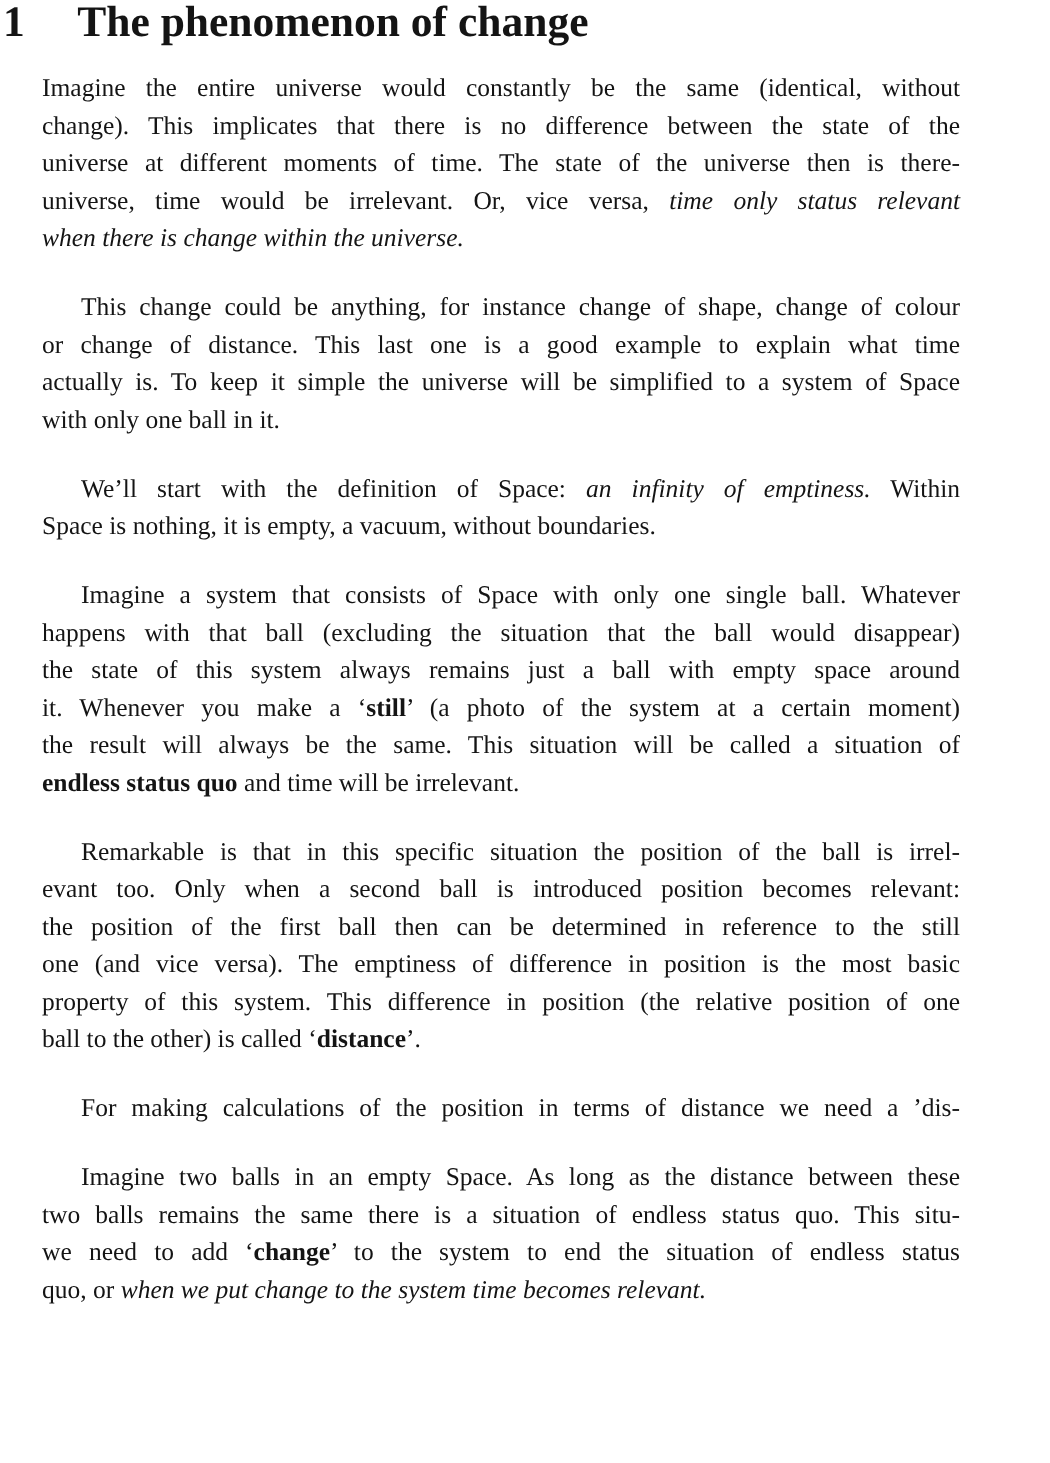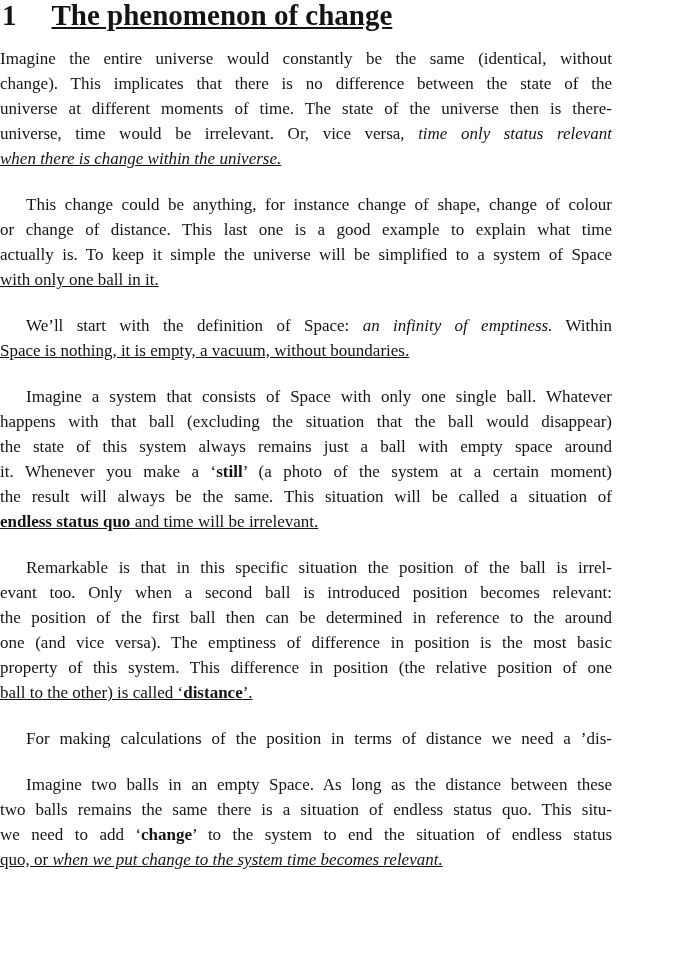--- a/index.html
+++ b/index.html
@@ -15,42 +15,40 @@
     width: 700px;
     height: 975px;
     box-sizing: border-box;
   }
   .heading {
     margin: 0 0 16px 0;
     font-size: 29px;
     line-height: 30px;
     font-weight: bold;
     white-space: nowrap;
-    text-decoration: underline;
   }
   .sec-num {
     display: inline-block;
     margin-left: 2px;
     margin-right: 35px;
   }
-  .body-text { width: 612px; }
+  .body-text { width: 612px; padding-left: 28px; }
   .para {
     font-size: 17px;
     line-height: 25px;
     margin: 0 0 21px 0;
   }
   .para:last-child { margin-bottom: 17px; }
   .line {
     text-align: justify;
     text-align-last: justify;
     width: 100%;
   }
   .line.last {
     text-align-last: left;
-    text-decoration: underline;
   }
   .line.indent {
     text-indent: 26px;
   }
   .seg-n { font-style: normal; font-weight: normal; }
   .seg-i { font-style: italic; }
   .seg-b { font-weight: bold; }
 </style>
 </head>
 <body>
@@ -79,21 +77,21 @@
         <div class="line indent"><span class="seg-n">Imagine a system that consists of Space with only one single ball. Whatever</span></div>
         <div class="line"><span class="seg-n">happens with that ball (excluding the situation that the ball would disappear)</span></div>
         <div class="line"><span class="seg-n">the state of this system always remains just a ball with empty space around</span></div>
         <div class="line"><span class="seg-n">it.  Whenever you make a ‘</span><span class="seg-b">still</span><span class="seg-n">’ (a photo of the system at a certain moment)</span></div>
         <div class="line"><span class="seg-n">the result will always be the same.  This situation will be called a situation of</span></div>
         <div class="line last"><span class="seg-b">endless status quo</span><span class="seg-n"> and time will be irrelevant.</span></div>
       </div>
       <div class="para">
         <div class="line indent"><span class="seg-n">Remarkable is that in this specific situation the position of the ball is irrel-</span></div>
         <div class="line"><span class="seg-n">evant too.  Only when a second ball is introduced position becomes relevant:</span></div>
-        <div class="line"><span class="seg-n">the position of the first ball then can be determined in reference to the around</span></div>
+        <div class="line"><span class="seg-n">the position of the first ball then can be determined in reference to the still</span></div>
         <div class="line"><span class="seg-n">one (and vice versa).  The emptiness of difference in position is the most basic</span></div>
         <div class="line"><span class="seg-n">property of this system. This difference in position (the relative position of one</span></div>
         <div class="line last"><span class="seg-n">ball to the other) is called ‘</span><span class="seg-b">distance</span><span class="seg-n">’.</span></div>
       </div>
       <div class="para">
         <div class="line indent"><span class="seg-n">For making calculations of the position in terms of distance we need a ’dis-</span></div>
       </div>
       <div class="para">
         <div class="line indent"><span class="seg-n">Imagine two balls in an empty Space. As long as the distance between these</span></div>
         <div class="line"><span class="seg-n">two balls remains the same there is a situation of endless status quo. This situ-</span></div>

